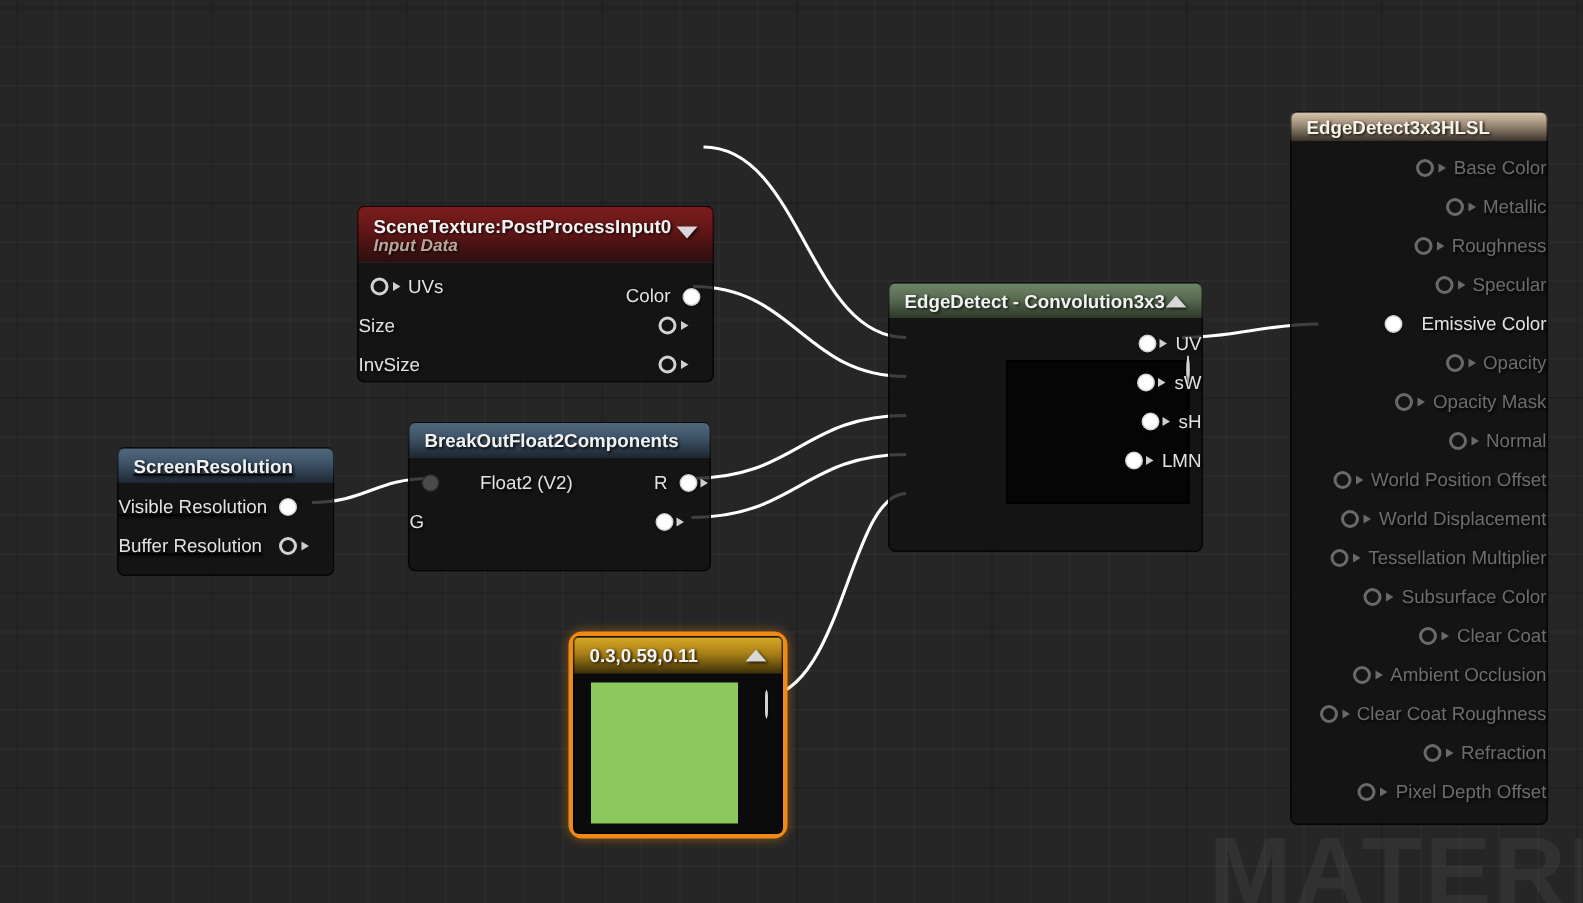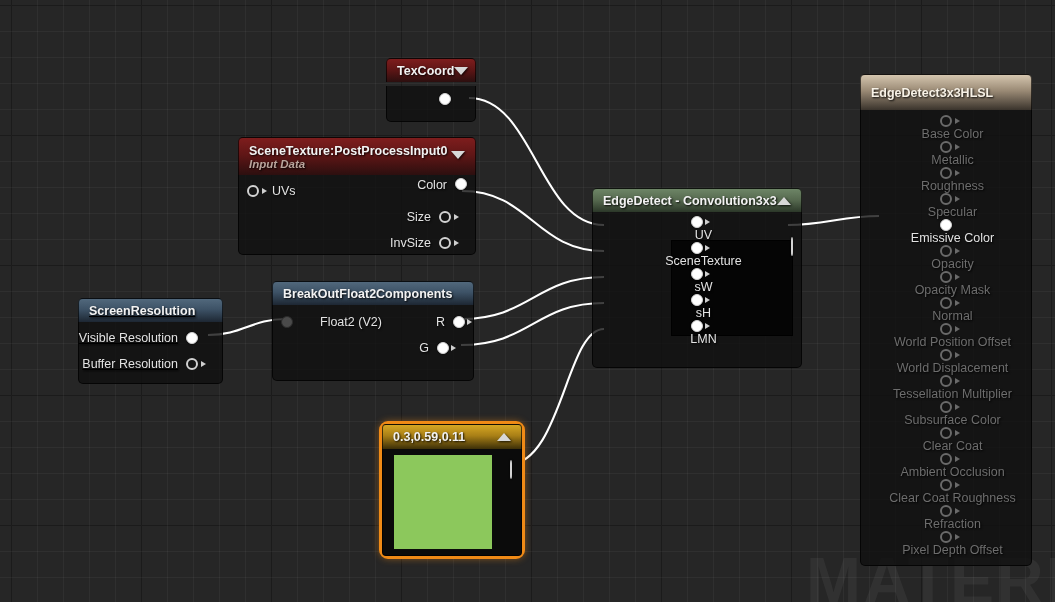--- a/index.html
+++ b/index.html
@@ -124,22 +124,22 @@
   .chevron.up   { border-bottom: 8px solid #d8d8d8; }
 
   
   .pin-row {
     position: relative;
     height: 26px;
     display: flex;
     align-items: center;
     box-sizing: border-box;
   }
-  .pin-row.in  { padding-left: 0; justify-content: flex-end; flex-direction: column; }
-  .pin-row.out { padding-right: 24px; justify-content: flex-end; }
+  .pin-row.in  { padding-left: 0; justify-content: flex-end; }
+  .pin-row.out { padding-right: 24px; justify-content: space-between; }
 
   .pin {
     width: 12px; height: 12px;
     border-radius: 50%;
     box-sizing: border-box;
     flex: 0 0 auto;
     position: relative;
   }
   .pin.filled {
     background: #ffffff;
@@ -184,21 +184,21 @@
   #node-texcoord       { left: 386px; top: 58px;  width: 90px; }
   #node-texcoord .node-body { height: 36px; }
 
   #node-scenetexture   { left: 238px; top: 137px; width: 238px; }
   #node-scenetexture .node-header { height: 38px; flex-direction: column; align-items: flex-start; justify-content: center; padding-top: 2px; }
   #node-scenetexture .hdr-text-wrap { display: flex; flex-direction: column; line-height: 1.15; }
   #node-scenetexture .chevron { position: absolute; right: 10px; top: 13px; margin-left: 0; }
   #node-scenetexture .node-body { height: 80px; padding-top: 3px; }
   #node-scenetexture .split-row { position: relative; height: 26px; }
   #node-scenetexture .split-row .left-part  { position: absolute; left: 8px;  top: 0; height: 26px; display: flex; align-items: center; }
-  #node-scenetexture .split-row .right-part { position: absolute; right: 8px; top: 0; height: 26px; display: flex; align-items: flex-start; }
+  #node-scenetexture .split-row .right-part { position: absolute; right: 8px; top: 0; height: 26px; display: flex; align-items: flex-end; }
 
   #node-edgedetect     { left: 592px; top: 188px; width: 210px; }
   #node-edgedetect .node-body { height: 156px; padding-top: 4px; }
   #node-edgedetect .thumb {
     position: absolute;
     right: 8px; top: 28px;
     width: 120px; height: 94px;
     background: #050505;
     border: 1px solid #000;
   }
@@ -226,21 +226,21 @@
   #node-constant .node-body { height: 107px; position: relative; border-radius: 0 0 4px 4px; background: rgba(12,12,12,0.95); }
   #node-constant .swatch {
     position: absolute;
     left: 11px; top: 6px;
     width: 98px; height: 94px;
   }
   #node-constant .out-pin-abs { position: absolute; right: 9px; top: 12px; }
 
   
   #node-material { left: 860px; top: 74px; width: 172px; }
-  #node-material .node-header { height: 36px; }
+  #node-material .node-header { height: 20px; }
   #node-material .node-body { padding-top: 5px; padding-bottom: 8px; }
   #node-material .pin-row { height: 26px; }
 </style>
 </head>
 <body>
 
 <div id="graph-canvas" style="background-color: rgb(38, 38, 38);">
 
   <div class="watermark">MATERIAL</div>
 
@@ -254,31 +254,20 @@
 
     <path d="M 461,319 C 530,319 536,277 604,277"></path>
 
     <path d="M 461,345 C 530,345 536,303 604,303"></path>
 
     <path d="M 507,465 C 562,465 566,329 604,329"></path>
 
     <path d="M 788,225 C 824,225 843,216 879,216"></path>
   </svg>
 
-  <div class="node" id="node-texcoord">
-    <div class="node-header hdr-red">
-      <span class="node-title">TexCoord</span>
-      <span class="chevron down"></span>
-    </div>
-    <div class="node-body">
-      <div class="pin-row out" style="margin-top:4px;">
-        <span class="pin filled"></span>
-      </div>
-    </div>
-  </div>
 
   <div class="node" id="node-scenetexture">
     <div class="node-header hdr-red">
       <span class="hdr-text-wrap">
         <span class="node-title">SceneTexture:PostProcessInput0</span>
         <span class="node-subtitle">Input Data</span>
       </span>
       <span class="chevron down"></span>
     </div>
     <div class="node-body">
@@ -322,26 +311,20 @@
       <div class="pin-row in">
         <span class="pin filled in-arrow">
             <span class="pin-arrow"></span>
           </span>
         <span class="pin-label">UV</span>
       </div>
       <div class="pin-row in">
         <span class="pin filled in-arrow">
             <span class="pin-arrow"></span>
           </span>
-        <span class="pin-label">SceneTexture</span>
-      </div>
-      <div class="pin-row in">
-        <span class="pin filled in-arrow">
-            <span class="pin-arrow"></span>
-          </span>
         <span class="pin-label">sW</span>
       </div>
       <div class="pin-row in">
         <span class="pin filled in-arrow">
             <span class="pin-arrow"></span>
           </span>
         <span class="pin-label">sH</span>
       </div>
       <div class="pin-row in">
         <span class="pin filled in-arrow">

